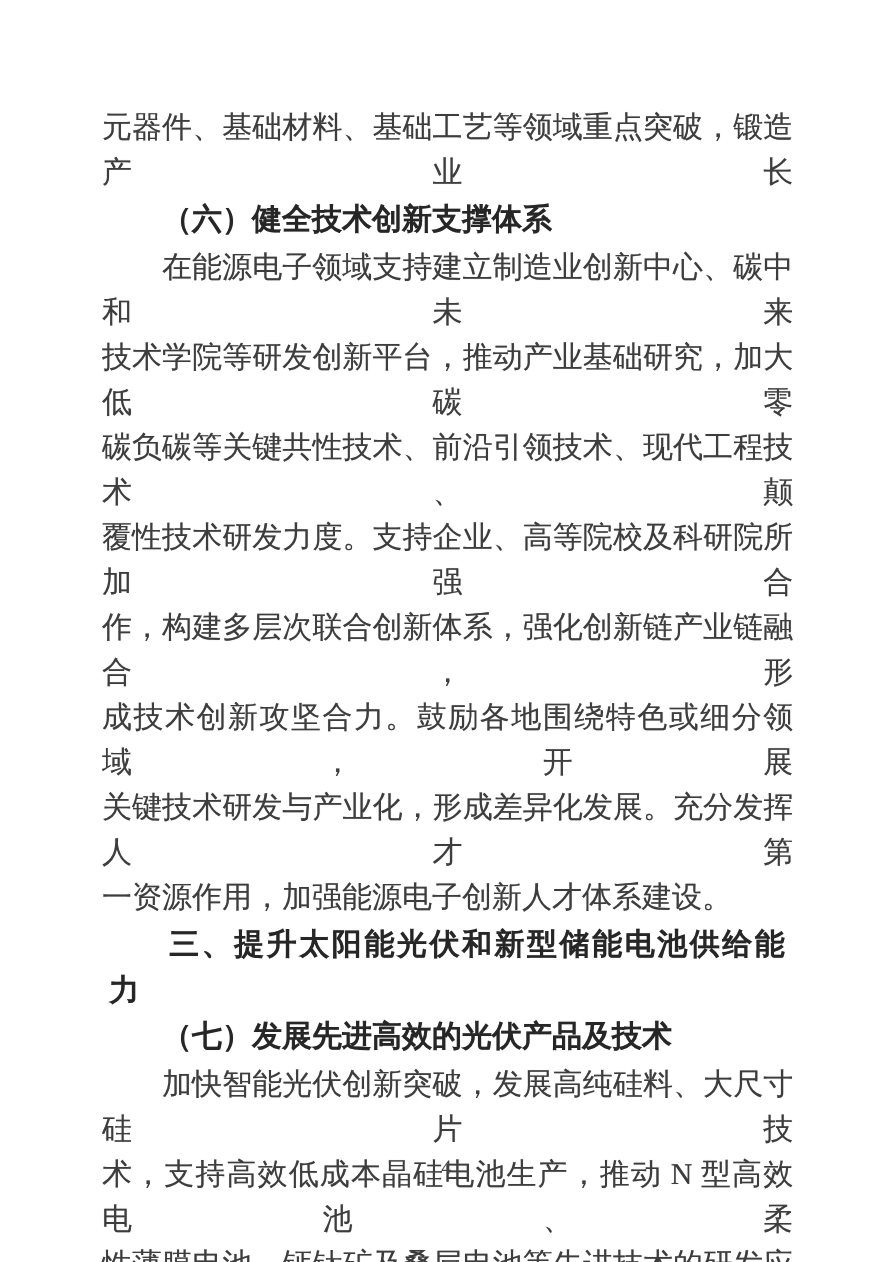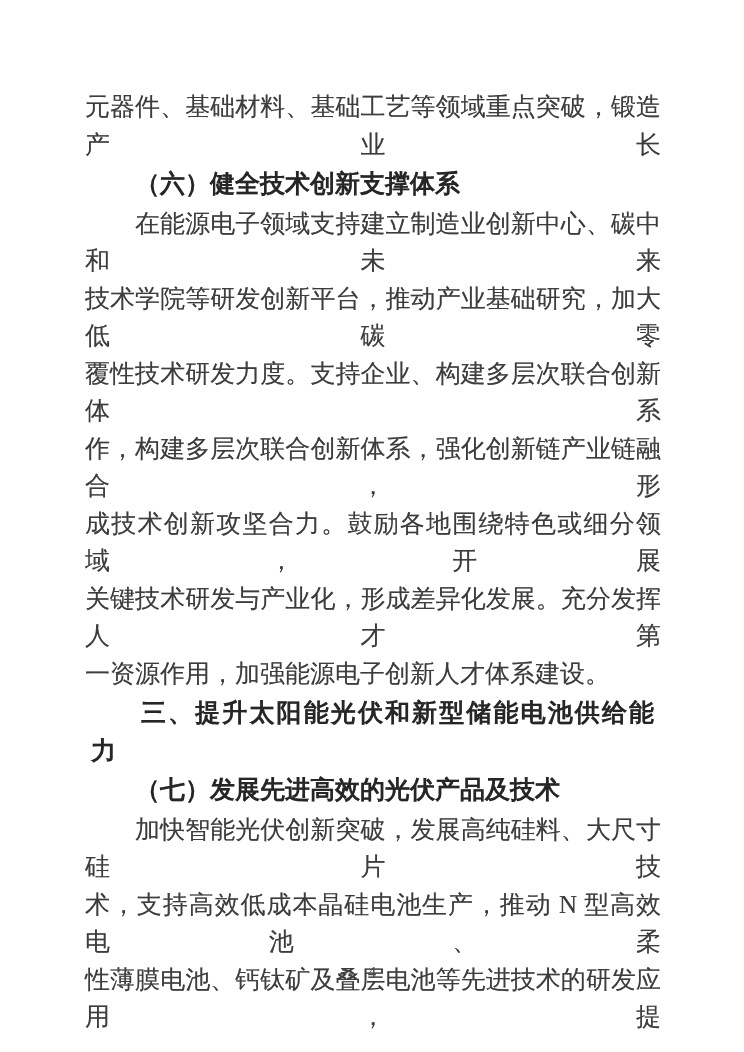--- a/index.html
+++ b/index.html
@@ -65,21 +65,22 @@
 </style>
 </head>
 <body>
 
 <div class="page">
   <div class="content">
     <div class="line">元器件、基础材料、基础工艺等领域重点突破，锻造产业长</div>
     <div class="line h-kai">（六）健全技术创新支撑体系</div>
     <div class="line ind">在能源电子领域支持建立制造业创新中心、碳中和未来</div>
     <div class="line">技术学院等研发创新平台，推动产业基础研究，加大低碳零</div>
-    <div class="line">覆性技术研发力度。支持企业、构建多层次联合创新体系</div>
+    <div class="line">碳负碳等关键共性技术、前沿引领技术、现代工程技术、颠</div>
+    <div class="line">覆性技术研发力度。支持企业、高等院校及科研院所加强合</div>
     <div class="line">作，构建多层次联合创新体系，强化创新链产业链融合，形</div>
     <div class="line">成技术创新攻坚合力。鼓励各地围绕特色或细分领域，开展</div>
     <div class="line">关键技术研发与产业化，形成差异化发展。充分发挥人才第</div>
     <div class="line last">一资源作用，加强能源电子创新人才体系建设。</div>
     <div class="line h-hei">三、提升太阳能光伏和新型储能电池供给能力</div>
     <div class="line h-kai">（七）发展先进高效的光伏产品及技术</div>
     <div class="line ind">加快智能光伏创新突破，发展高纯硅料、大尺寸硅片技</div>
     <div class="line">术，支持高效低成本晶硅电池生产，推动 N 型高效电池、柔</div>
     <div class="line">性薄膜电池、钙钛矿及叠层电池等先进技术的研发应用，提</div>
 

